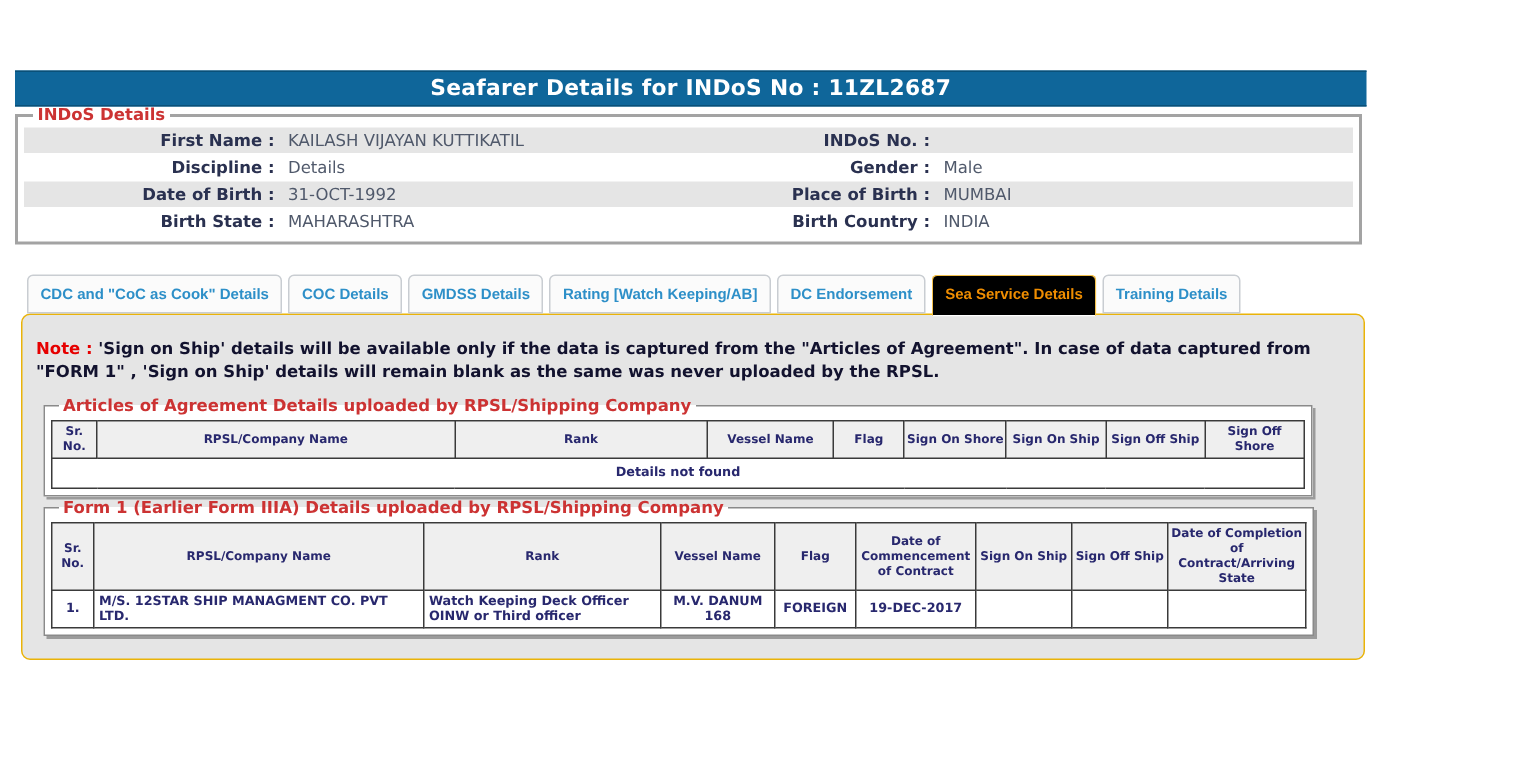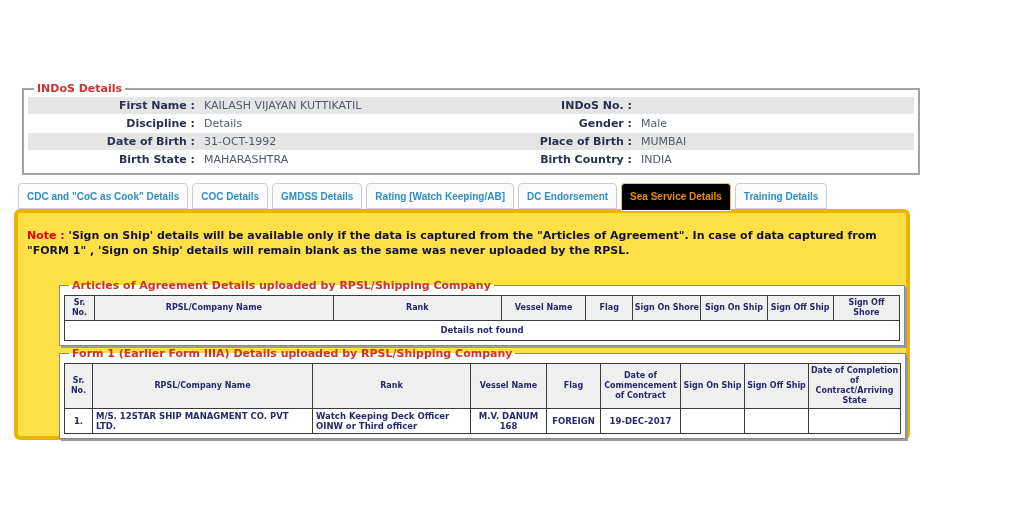--- a/index.html
+++ b/index.html
@@ -6,48 +6,48 @@
   .page{position:relative;width:1025px;height:512px;background:#fff;overflow:hidden;
         font-family:"DejaVu Sans","Liberation Sans",sans-serif;}
 
   
   .titlebar{position:absolute;left:10px;top:47px;width:901px;height:24px;
     background:#0f669a;border-top:1px solid #0a5078;border-bottom:1px solid #0a5078;
     color:#fff;font-weight:bold;font-size:14.5px;text-align:center;line-height:23px;
     letter-spacing:.2px;box-sizing:border-box;}
 
   
-  fieldset{box-sizing:border-box;background:#fff;margin:12px;}
+  fieldset{box-sizing:border-box;background:#fff;margin:0;}
   .fs-indos{position:absolute;left:10px;top:70px;width:898px;
     border:2px solid #a3a3a3;padding:2px 4px 4px 4px;}
   legend{color:#cc3333;font-weight:bold;font-size:11px;padding:0 3px;margin-left:6px;}
   .frow{display:grid;grid-template-columns:172px 262px 175px 1fr;
     height:17px;line-height:17px;font-size:11px;margin-bottom:1px;}
   .frow.striped{background:#e5e5e5;}
   .flabel{font-weight:bold;color:#2a3150;text-align:right;padding-right:5px;white-space:nowrap;}
   .fvalue{color:#50596b;text-align:left;padding-left:4px;white-space:nowrap;}
 
   
   .tabs{position:absolute;left:18px;top:183px;display:flex;gap:4px;z-index:3;}
   .tab{height:26px;line-height:26px;padding:0 8px;background:#fbfbfb;
     border:1px solid #c9cdd2;border-radius:4px 4px 0 0;
     font-family:"Liberation Sans",sans-serif;font-size:10px;font-weight:bold;
     color:#2d8fc8;white-space:nowrap;cursor:pointer;box-sizing:border-box;}
   .tab.active{background:#000000;border:1px solid #f3c04b;border-bottom:1px solid #fff;
     color:#ef8d00;height:28px;}
 
   
   .panel{position:absolute;left:14px;top:209px;width:896px;height:231px;
-    background:#fde047;border:4px solid #eab308;border-radius:6px;box-sizing:border-box;}
+    background:#e5e5e5;border:1px solid #eab308;border-radius:6px;box-sizing:border-box;}
 
   .note{position:absolute;left:9px;top:16px;width:866px;
     font-size:11px;font-weight:bold;color:#12122e;line-height:1.35;}
   .note .note-prefix{color:#e60000;}
 
-  .fs-table{position:absolute;left:29px;width:705px;
+  .fs-table{position:absolute;left:14px;width:705px;
     border:1px solid #8a8a8a;box-shadow:2px 2px 0 #9b9b9b;padding:1px 3px 4px 3px;}
   .fs-articles{top:54px;}
   .fs-form1{top:122px;}
 
   table.grid{border-collapse:collapse;width:836px;margin:2px 1px 0 1px;table-layout:fixed;}
   table.grid th,table.grid td{border:1px solid #3a3a3a;overflow-wrap:anywhere;}
   table.grid th{background:#efefef;color:#28286e;font-weight:bold;font-size:8px;
     text-align:center;vertical-align:middle;padding:2px 1px;line-height:1.25;}
   table.grid td{color:#28286e;font-weight:bold;font-size:8.5px;padding:2px 3px;
     vertical-align:middle;line-height:1.2;}
@@ -55,20 +55,21 @@
   td.empty-msg{color:#e60000;font-size:11px;text-align:center;font-weight:bold;
     height:15px;padding:1px;}
   .t1-body td{height:15px;}
   .t2-body td{height:20px;}
 </style>
 </head>
 <body>
 
 <div class="page">
 
+  <div class="titlebar">Seafarer Details for INDoS No : 11ZL2687</div>
 
   <fieldset class="fs-indos">
     <legend>INDoS Details</legend>
     <div class="frow striped">
       <div class="flabel">First Name :</div>
       <div class="fvalue">KAILASH VIJAYAN KUTTIKATIL</div>
       <div class="flabel">INDoS No. :</div>
     </div>
     <div class="frow">
       <div class="flabel">Discipline :</div>

